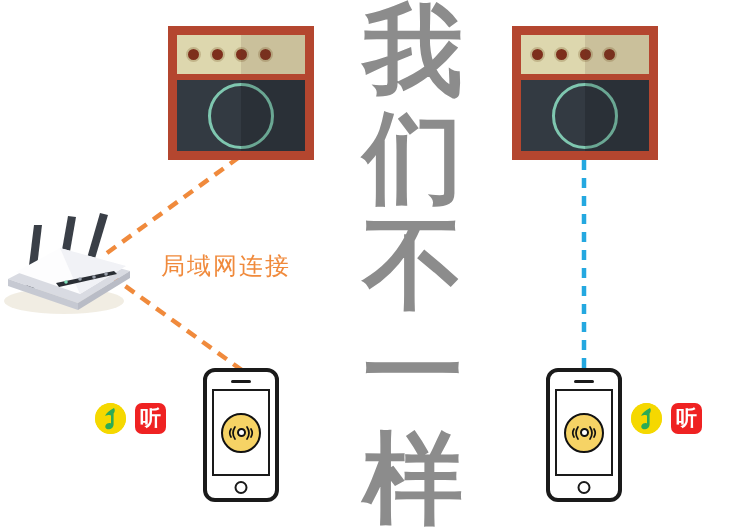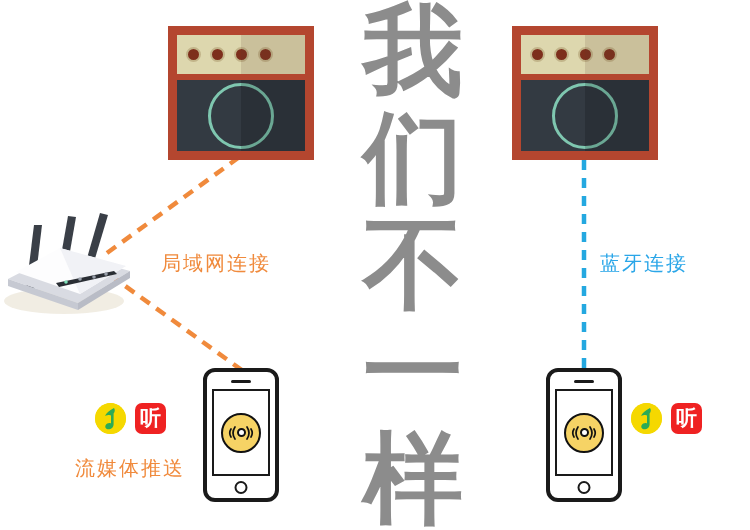--- a/index.html
+++ b/index.html
@@ -206,21 +206,21 @@
     font-family: "DejaVu Sans", "Liberation Sans", sans-serif;
     font-weight: bold;
     font-size: 21px;
     line-height: 1;
   }
 
   
   .conn-label {
     position: absolute;
     font-family: Liberation Sans, sans-serif;
-    font-size: 20px;
+    font-size: 24px;
     letter-spacing: 2px;
     white-space: nowrap;
   }
   .lbl-orange { color: #f08a3c; }
   .lbl-blue   { color: #2aa6e8; }
 
   
   #links { position: absolute; left: 0; top: 0; width: 750px; height: 530px; pointer-events: none; }
 </style>
 </head>
@@ -350,23 +350,21 @@
       <svg viewBox="0 0 31 31" width="31" height="31">
         <circle cx="15.5" cy="15.5" r="15.5" fill="#f5d800"></circle>
         <path d="M19 5 C14 8 11 10 10 13 C12.5 12 15 11.5 16 12.5 L16 20.5 C14.5 19.6 11.6 20.3 10.6 22.2 C9.6 24.2 11 26.2 13.4 26.2 C16.2 26.2 18.6 24.3 18.6 21.2 L18.6 10.4 C20 9 20.2 6.6 19 5 Z" fill="#2bab56"></path>
       </svg>
     </span>
     <span class="app-ting">听</span>
   </div>
 
   <div class="conn-label lbl-orange" style="left:161px; top:250px;">局域网连接</div>
 
-  <div class="conn-label lbl-blue" style="left:600px; top:250px;">蓝牙连接</div>
-
-  <div class="conn-label lbl-orange" style="left:75px; top:455px;">流媒体推送</div>
+
 
 
   <div class="abs" id="slogan">
     <div class="ch">我</div>
     <div class="ch">们</div>
     <div class="ch">不</div>
     <div class="ch">一</div>
     <div class="ch">样</div>
   </div>
 

